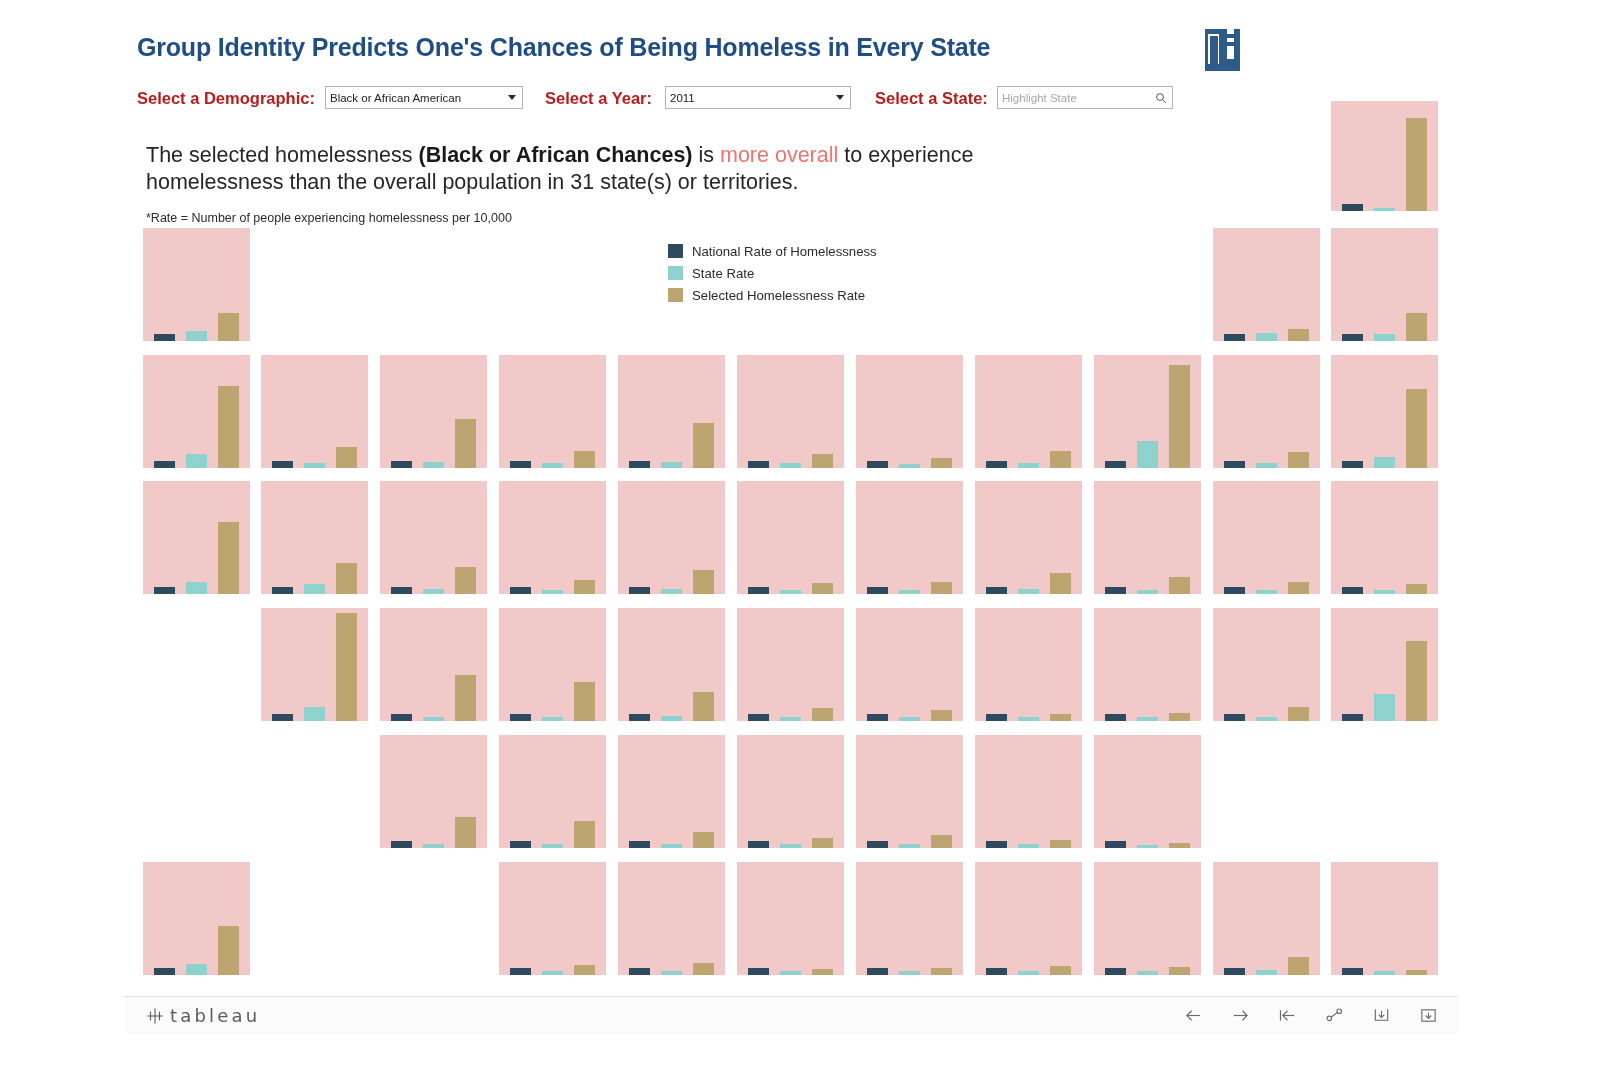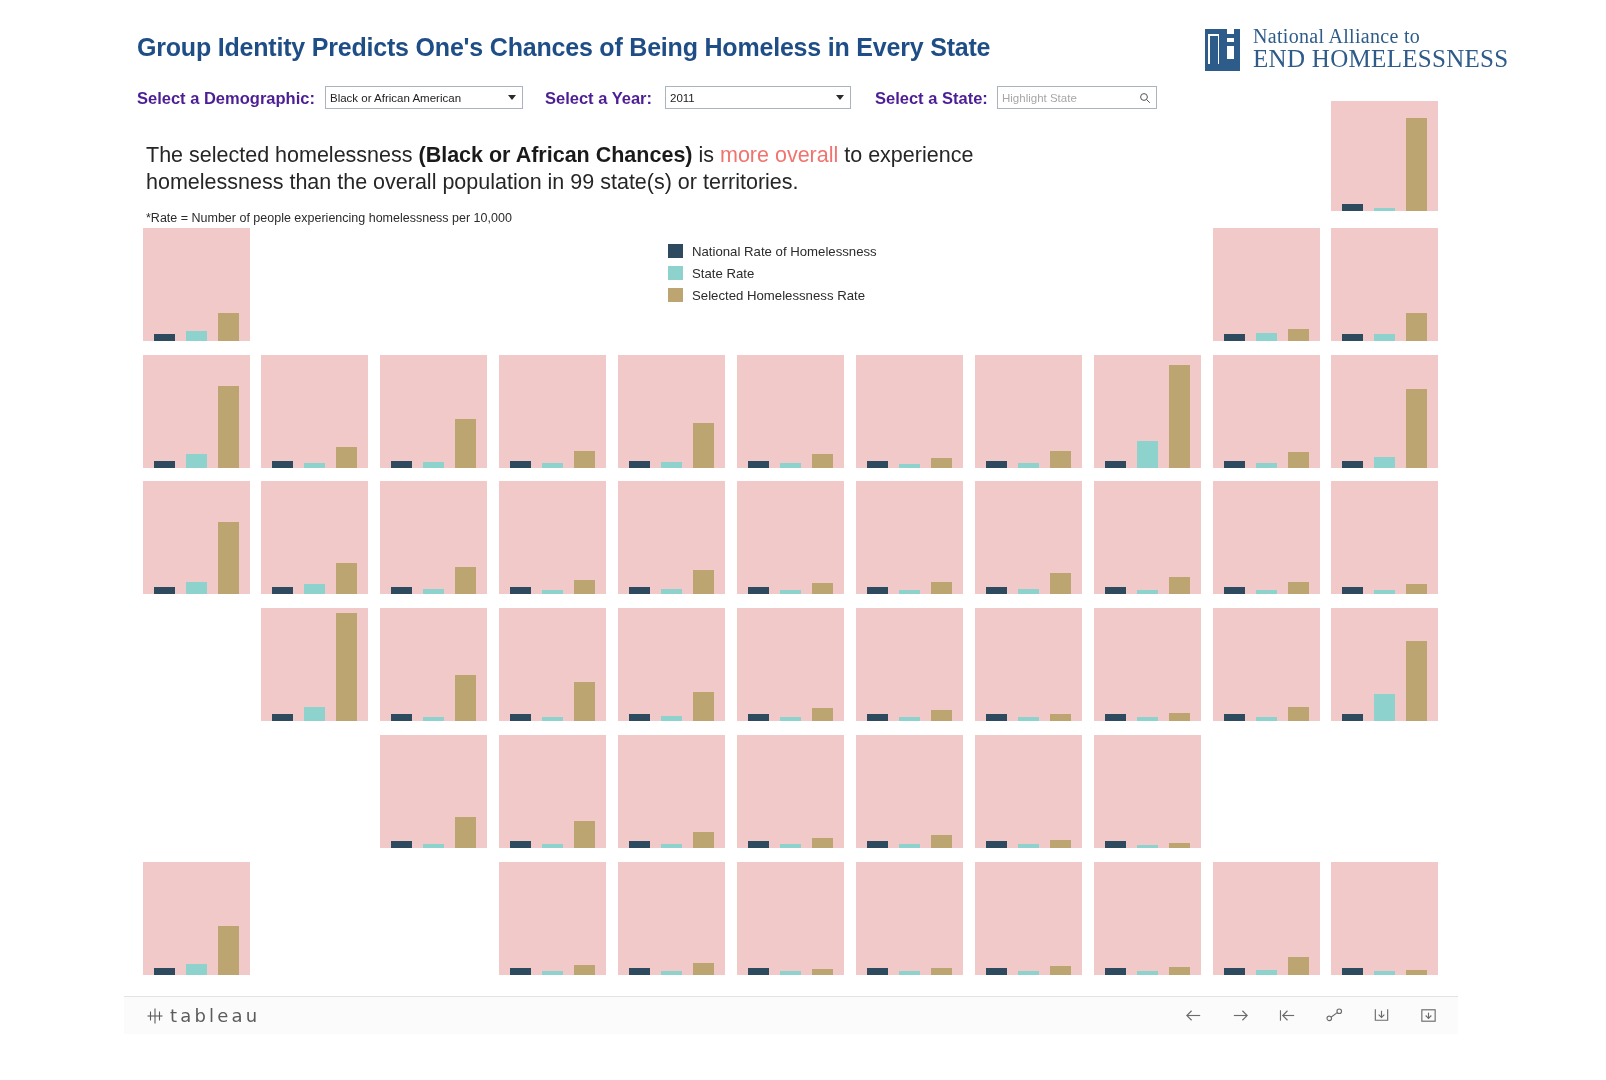--- a/index.html
+++ b/index.html
@@ -50,21 +50,21 @@
     letter-spacing: 0.3px;
     text-transform: uppercase;
   }
 
   
   .filter-row { position: absolute; top: 86px; left: 0; }
   .filter-label {
     position: absolute;
     font-size: 16.5px;
     font-weight: bold;
-    color: #4c1d95;
+    color: #b91c1c;
     white-space: nowrap;
     top: 3px;
   }
   .ctl {
     position: absolute;
     height: 23px;
     background: #ffffff;
     border: 1px solid #aab4be;
     font-size: 11.5px;
     color: #222222;
@@ -79,21 +79,21 @@
     width: 0; height: 0; flex: none;
     border-left: 4px solid transparent;
     border-right: 4px solid transparent;
     border-top: 5px solid #2a2a2a;
     margin-right: 2px;
   }
   .ctl .mag { flex: none; width: 12px; height: 12px; margin-right: 1px; }
 
   #ctl-demo  { left: 325px; width: 198px; }
   #ctl-year  { left: 665px; width: 186px; }
-  #ctl-state { left: 997px; width: 160px; }
+  #ctl-state { left: 997px; width: 176px; }
   #lbl-demo  { left: 137px; }
   #lbl-year  { left: 545px; }
   #lbl-state { left: 875px; }
 
   
   #statement {
     position: absolute;
     left: 146px; top: 142px;
     width: 920px;
     font-size: 21.5px;
@@ -187,24 +187,20 @@
     <svg id="logo-mark" viewBox="0 0 42 46">
       <rect x="2" y="3" width="17" height="42" fill="#2e5c8a"></rect>
       <rect x="19" y="3" width="5" height="30" fill="#2e5c8a"></rect>
       <rect x="24" y="8" width="13" height="4" fill="#2e5c8a"></rect>
       <rect x="24" y="16" width="13" height="4" fill="#2e5c8a"></rect>
       <rect x="31" y="3" width="6" height="30" fill="#2e5c8a"></rect>
       <rect x="19" y="33" width="18" height="12" fill="#2e5c8a"></rect>
       <rect x="5" y="8" width="11" height="30" fill="#ffffff"></rect>
       <rect x="7" y="10" width="8" height="28" fill="#2e5c8a"></rect>
     </svg>
-    <div id="logo-text">
-      <div id="logo-line1">National Alliance to</div>
-      <div id="logo-line2">End Homelessness</div>
-    </div>
   </div>
 
   <div class="filter-row">
     <div id="lbl-demo" class="filter-label">Select a Demographic:</div>
     <div id="ctl-demo" class="ctl">
       <span class="val">Black or African American</span>
       <span class="caret"></span>
     </div>
 
     <div id="lbl-year" class="filter-label">Select a Year:</div>
@@ -217,21 +213,21 @@
     <div id="ctl-state" class="ctl">
       <span class="ph">Highlight State</span>
       <svg class="mag" viewBox="0 0 12 12">
         <circle cx="5" cy="5" r="3.4" fill="none" stroke="#555" stroke-width="1"></circle>
         <line x1="7.6" y1="7.6" x2="10.8" y2="10.8" stroke="#555" stroke-width="1"></line>
       </svg>
     </div>
   </div>
 
   <div id="statement">
-    <span>The selected homelessness </span><b>(Black or African Chances)</b><span> is </span><span class="hl" style="color: rgb(242, 115, 110);">more overall</span><span> to experience homelessness than the overall population in </span><span>99</span><span> state(s) or territories.</span>
+    <span>The selected homelessness </span><b>(Black or African Chances)</b><span> is </span><span class="hl" style="color: rgb(242, 115, 110);">more overall</span><span> to experience homelessness than the overall population in </span><span>31</span><span> state(s) or territories.</span>
   </div>
   <div id="footnote">*Rate = Number of people experiencing homelessness per 10,000</div>
 
   <div id="legend">
     <div class="lg-row">
       <span class="lg-sw" style="background: rgb(46, 74, 94);"></span>
       <span class="lg-txt">National Rate of Homelessness</span>
     </div>
     <div class="lg-row">
       <span class="lg-sw" style="background: rgb(141, 210, 205);"></span>

